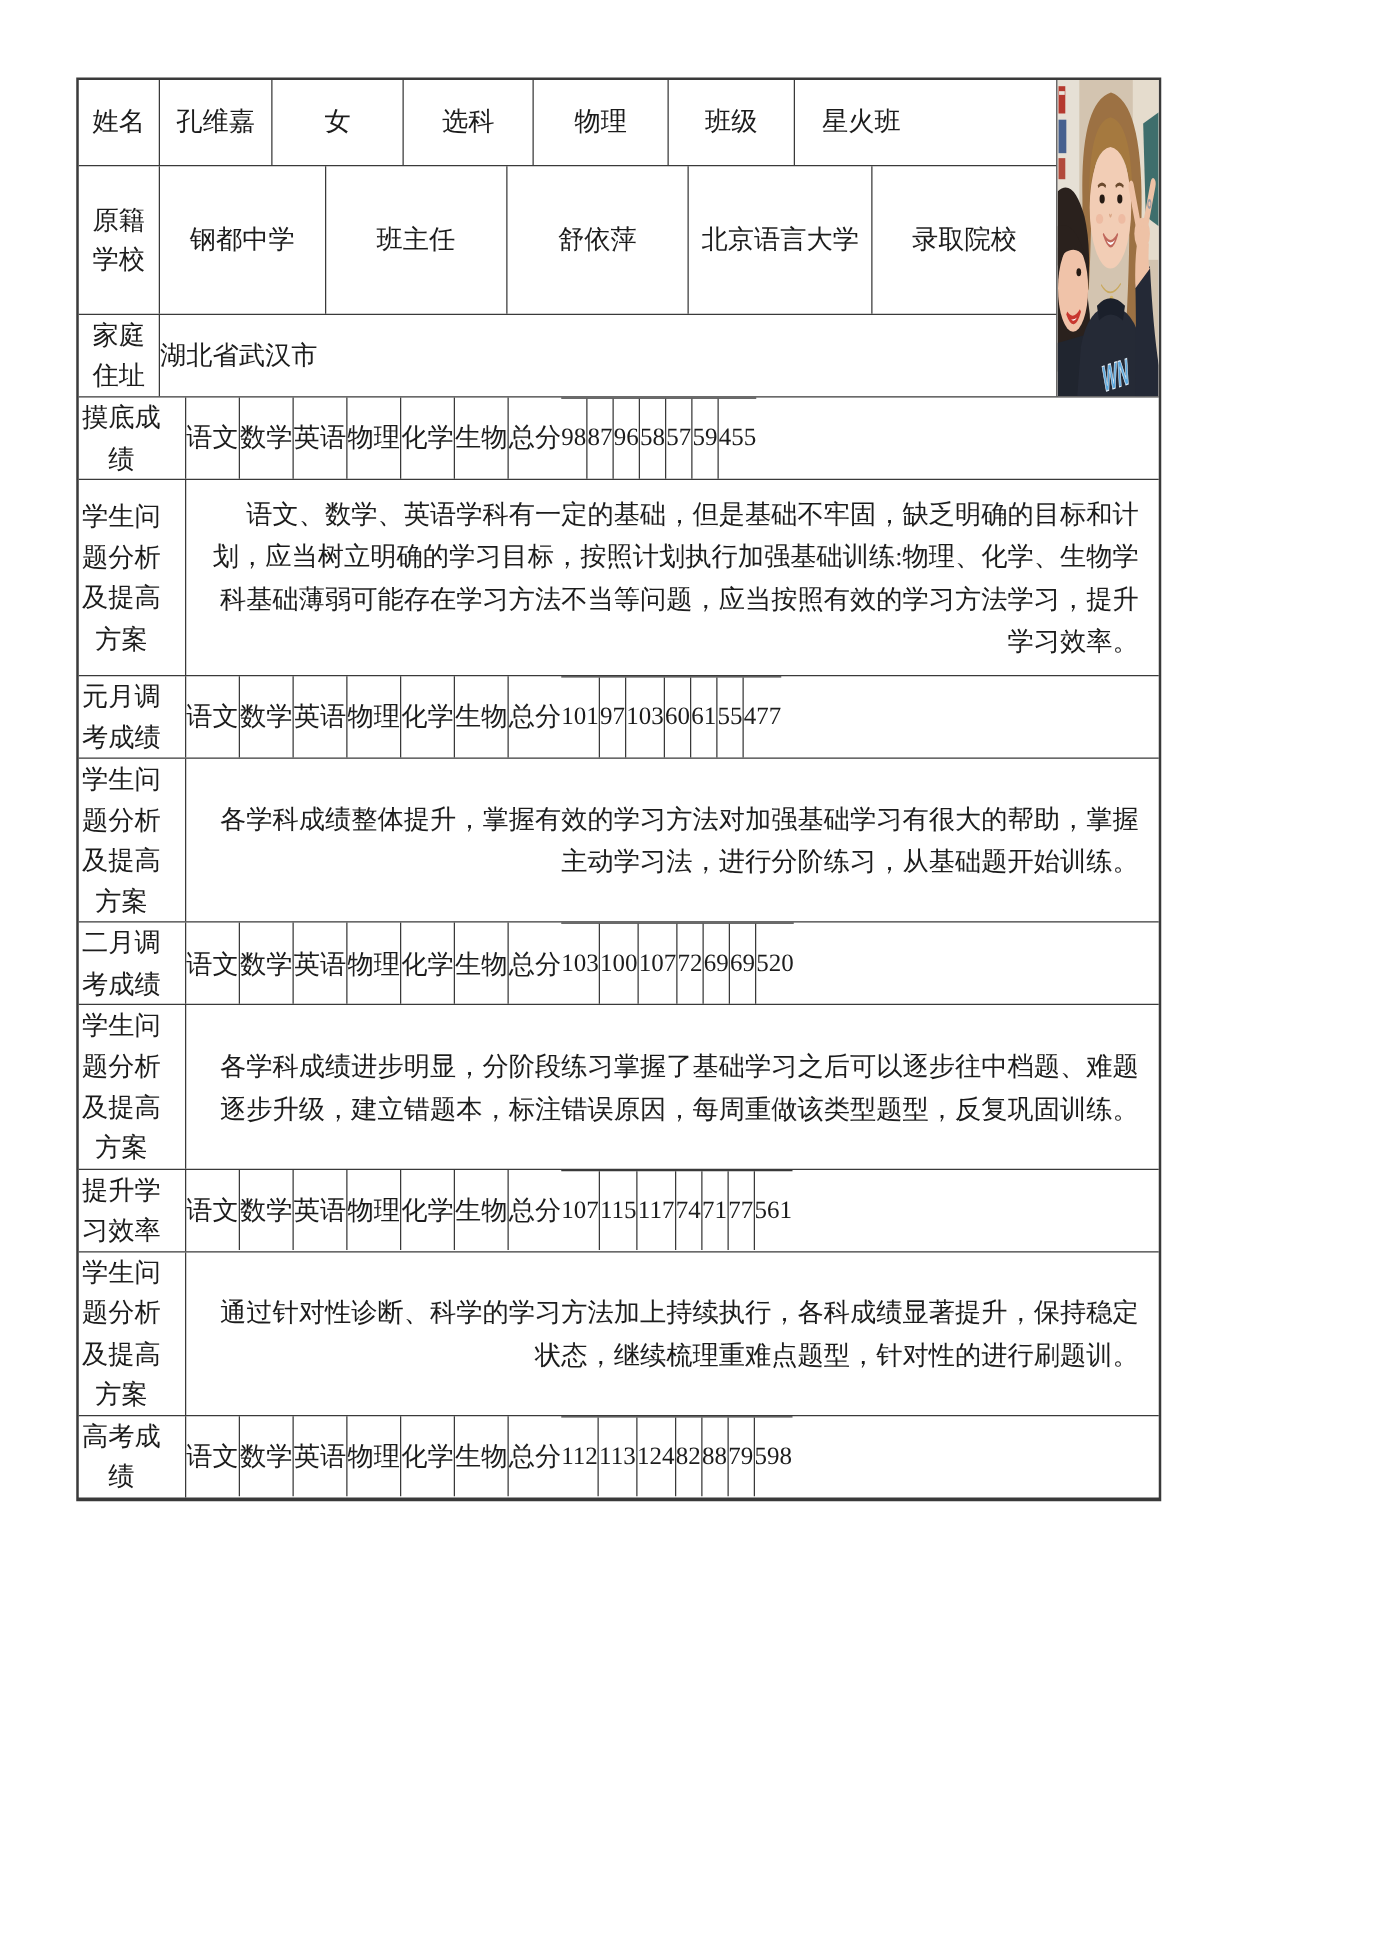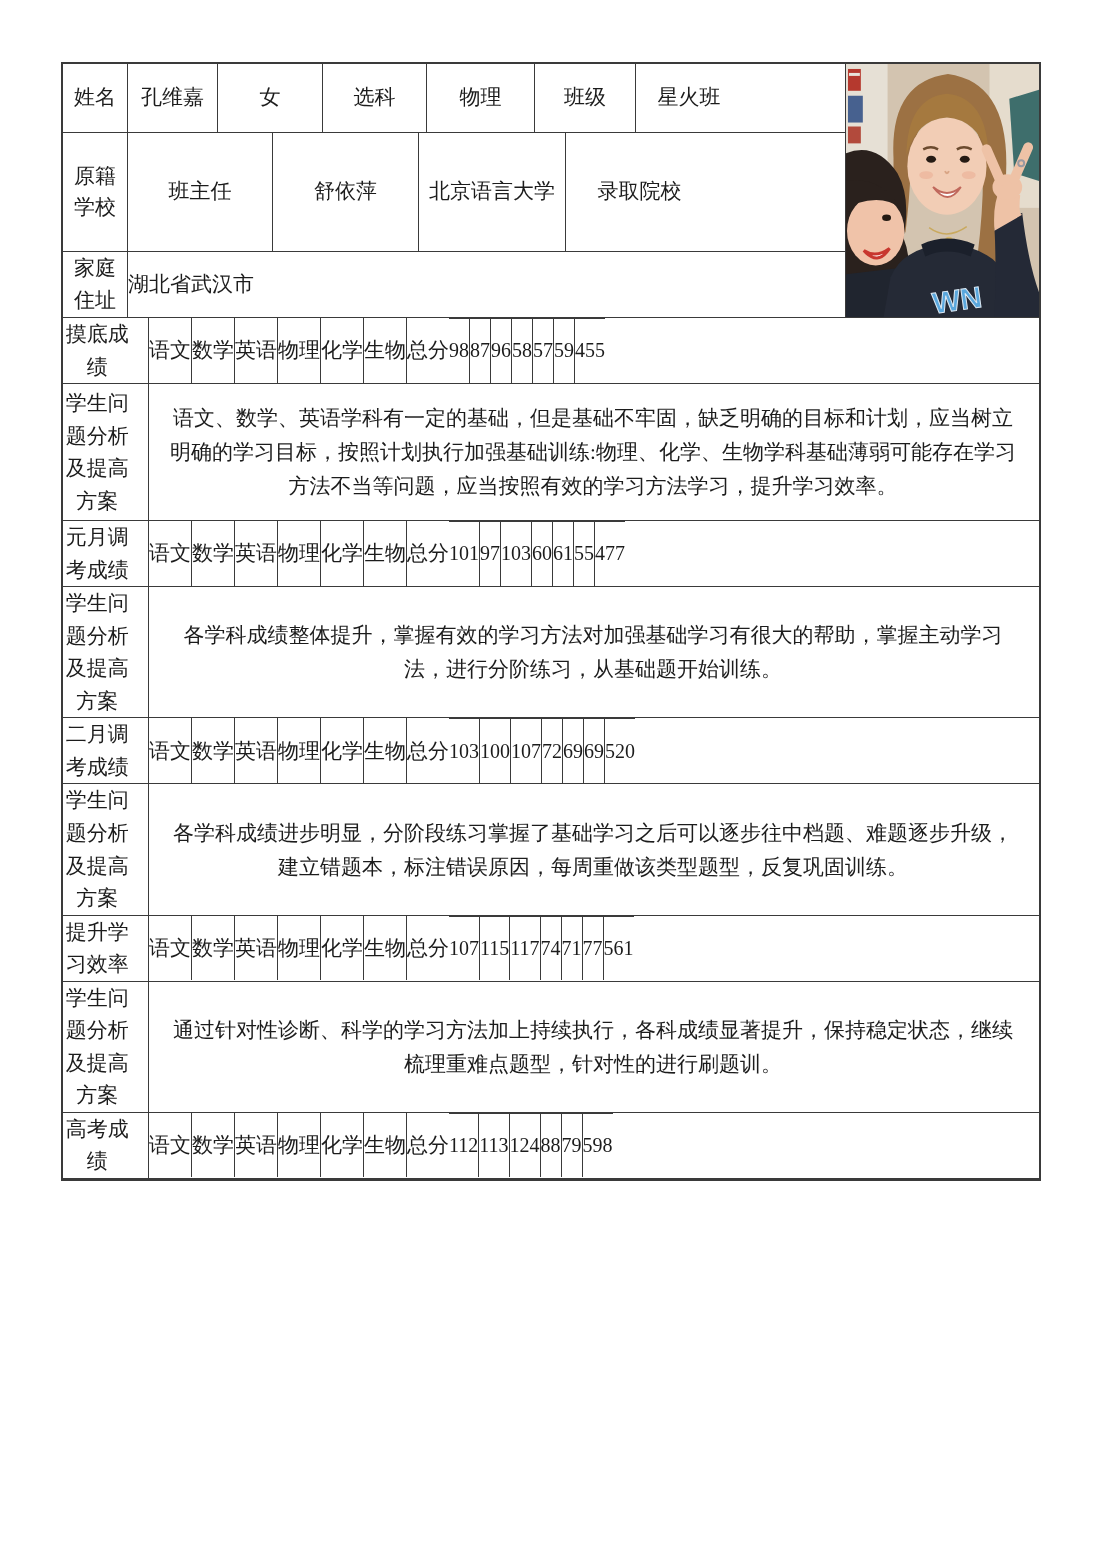--- a/index.html
+++ b/index.html
@@ -3,21 +3,21 @@
 <meta charset="utf-8">
 <style>
   * { margin:0; padding:0; box-sizing:border-box; }
   html,body { background:#ffffff; }
   body {
     width:1102px; height:1559px; position:relative;
     font-family:"Liberation Serif","DejaVu Serif",serif;
     color:#1c1c1c;
   }
   .report {
-    position:absolute; left:61px; top:62px; width:980px;
+    position:absolute; left:61px; top:62px; width:868px;
     border:2px solid #3a3a3a; border-bottom-width:3px;
     background:#fff;
   }
   .report > * + * { border-top:1.5px solid #3a3a3a; }
 
   
   .top { display:flex; }
   .top-left { width:783px; border-right:1.5px solid #3a3a3a; display:flex; flex-direction:column; }
   .trow { display:flex; }
   .trow + .trow { border-top:1.5px solid #3a3a3a; }
@@ -47,21 +47,21 @@
   .srow + .srow { border-top:1.5px solid #3a3a3a; }
   .scell {
     flex:1; display:flex; align-items:center; justify-content:center;
     font-size:21px;
   }
   .scell + .scell { border-left:1.5px solid #3a3a3a; }
   .vrow .scell { font-size:20px; }
   .a-text {
     flex:1; display:flex; align-items:center;
     font-size:21px; line-height:34px; padding:10px 16px 10px 14px;
-    text-align:center;
+    text-align:right;
   }
 </style>
 </head>
 <body>
 
 <div class="report">
 
   <div class="top">
     <div class="top-left">
       <div class="trow r1">
@@ -70,20 +70,21 @@
         <div class="cell" style="width:105px">女</div>
         <div class="cell" style="width:104px">选科</div>
         <div class="cell" style="width:108px">物理</div>
         <div class="cell" style="width:101px">班级</div>
         <div class="cell" style="width:107px">星火班</div>
       </div>
       <div class="trow r2">
         <div class="cell" style="width:64px">
             <span class="wrap2">原籍学校</span>
           </div>
+        <div class="cell" style="width:133px">钢都中学</div>
         <div class="cell" style="width:145px">班主任</div>
         <div class="cell" style="width:146px">舒依萍</div>
         <div class="cell" style="width:147px">北京语言大学</div>
         <div class="cell" style="width:148px">录取院校</div>
       </div>
       <div class="trow r3">
         <div class="cell" style="width:64px">
             <span class="wrap2">家庭住址</span>
           </div>
         <div class="cell addr" style="width:719px">湖北省武汉市</div>
@@ -288,20 +289,21 @@
         <div class="scell">英语</div>
         <div class="scell">物理</div>
         <div class="scell">化学</div>
         <div class="scell">生物</div>
         <div class="scell">总分</div>
       </div>
       <div class="srow vrow">
         <div class="scell">112</div>
         <div class="scell">113</div>
         <div class="scell">124</div>
+        <div class="scell">82</div>
         <div class="scell">88</div>
         <div class="scell">79</div>
         <div class="scell">598</div>
       </div>
     </div>
   </div>
 
 </div>
 
 </body></html>

